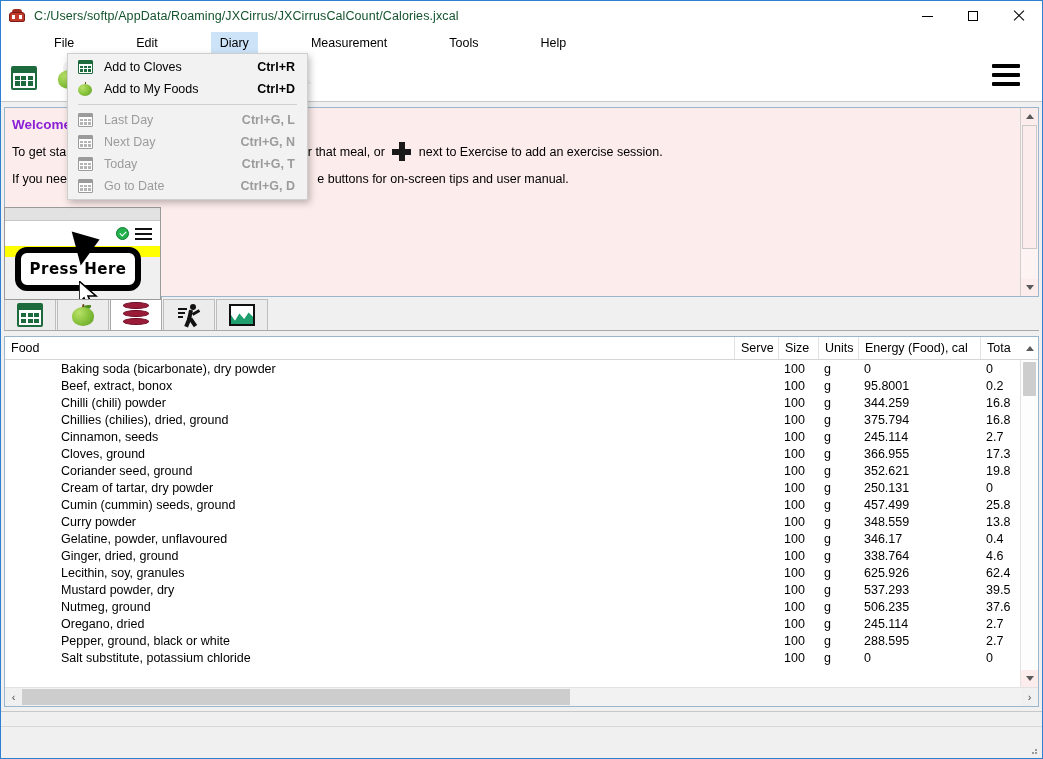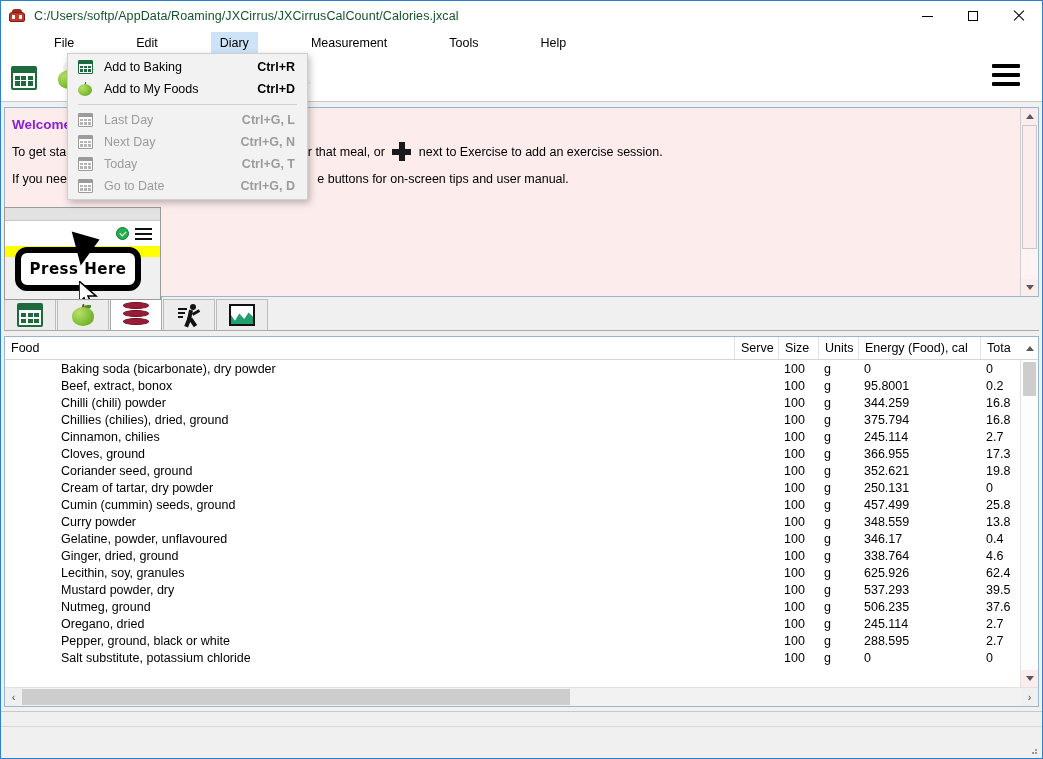--- a/index.html
+++ b/index.html
@@ -500,21 +500,21 @@
           </div>
           <div class="trow child">
             <div class="td c-food">Chillies (chilies), dried, ground</div>
             <div class="td c-serve"></div>
             <div class="td c-size">100</div>
             <div class="td c-units">g</div>
             <div class="td c-energy">375.794</div>
             <div class="td c-total">16.8</div>
           </div>
           <div class="trow child">
-            <div class="td c-food">Cinnamon, chilies</div>
+            <div class="td c-food">Cinnamon, seeds</div>
             <div class="td c-serve"></div>
             <div class="td c-size">100</div>
             <div class="td c-units">g</div>
             <div class="td c-energy">245.114</div>
             <div class="td c-total">2.7</div>
           </div>
           <div class="trow child">
             <div class="td c-food">Cloves, ground</div>
             <div class="td c-serve"></div>
             <div class="td c-size">100</div>
@@ -674,21 +674,21 @@
             <div class="g">
               <i></i>
               <i></i>
               <i></i>
               <i></i>
               <i></i>
               <i></i>
             </div>
           </div>
       </div>
-      <div class="dd-label">Add to Baking</div>
+      <div class="dd-label">Add to Cloves</div>
       <div class="dd-accel">Ctrl+R</div>
     </div>
     <div class="dd-item enabled">
       <div class="dd-ico">
         <div class="mini-apple">
             <div class="s"></div>
             <div class="f"></div>
           </div>
       </div>
       <div class="dd-label">Add to My Foods</div>

